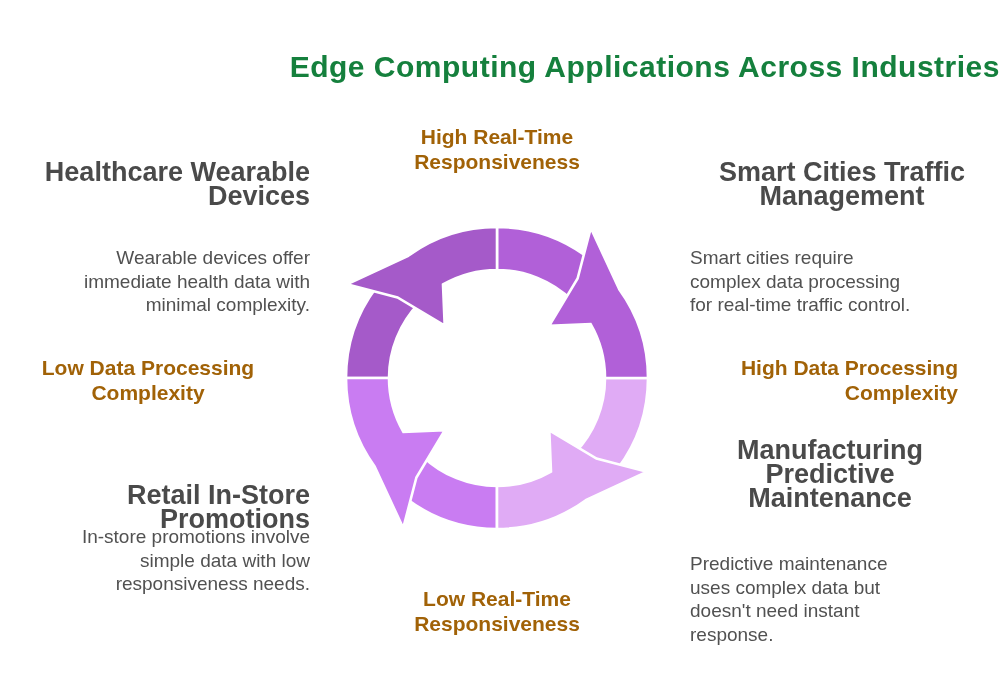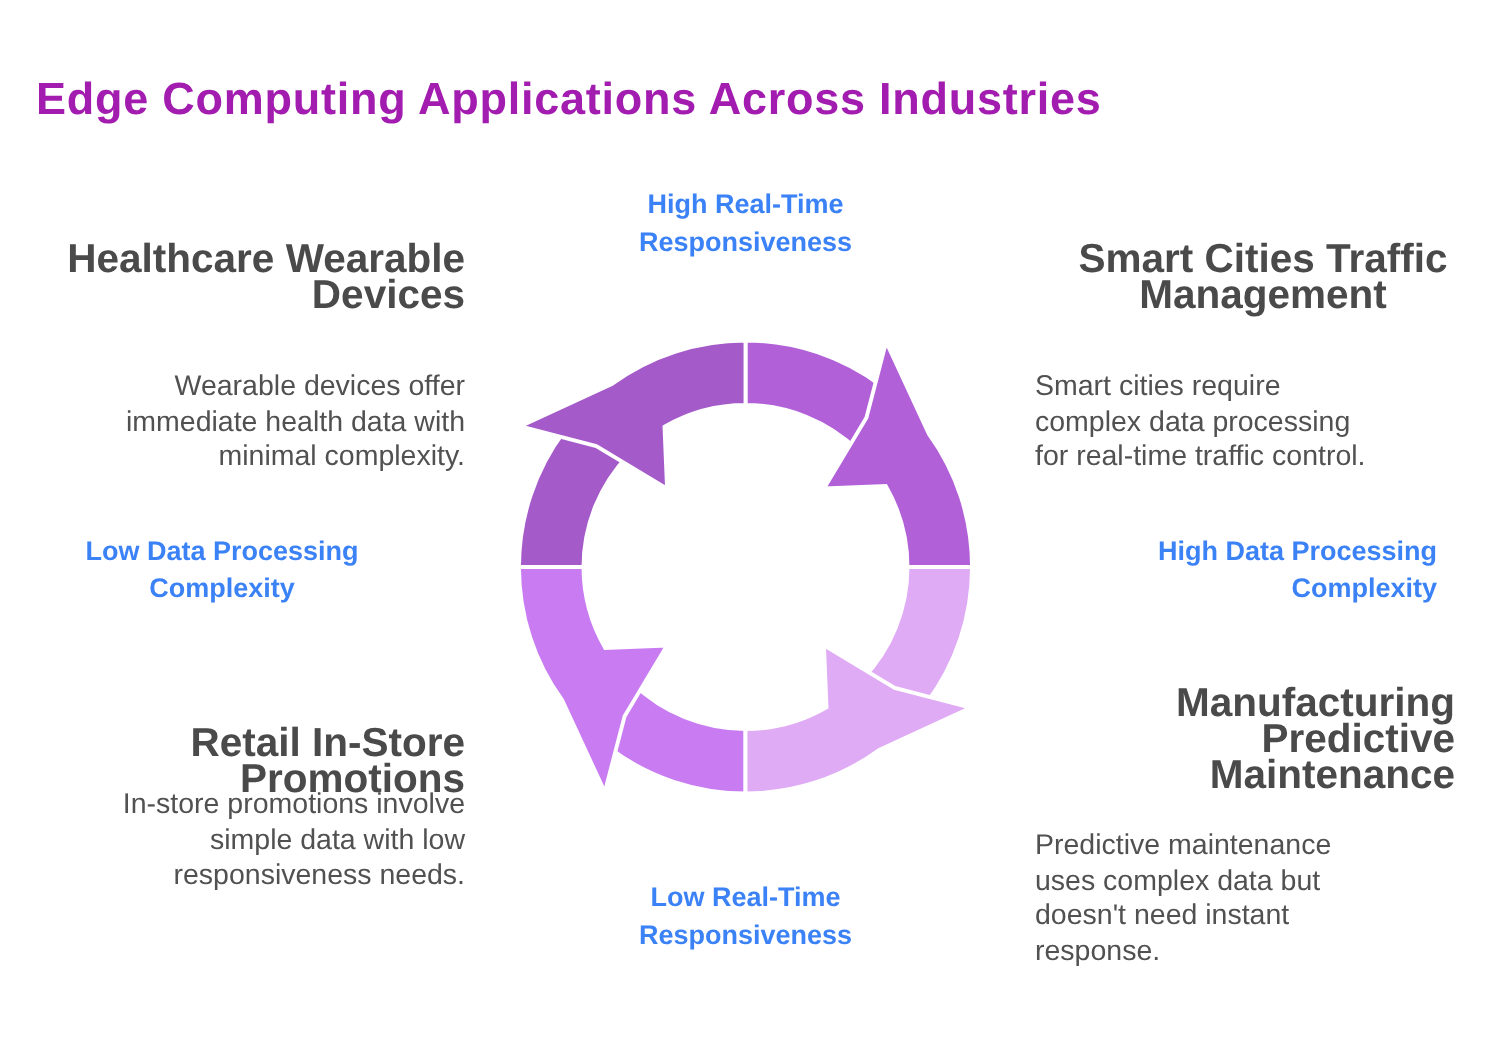--- a/index.html
+++ b/index.html
@@ -1,42 +1,42 @@
 <!DOCTYPE html>
 <html><head>
 <meta charset="utf-8">
 <style>
   html,body{margin:0;padding:0;}
   body{background:#ffffff;font-family:"Liberation Sans","DejaVu Sans",sans-serif;}
   .canvas{position:relative;width:1000px;height:700px;background:#ffffff;overflow:hidden;}
   .prelines{white-space:pre-line;}
   .title{
-    position:absolute;left:0;right:0;top:50px;text-align:left;
-    font-size:30px;font-weight:700;color:#a21caf;letter-spacing:.5px;padding-left:24px;
+    position:absolute;left:0;right:0;top:50px;text-align:right;
+    font-size:30px;font-weight:700;color:#15803d;letter-spacing:.5px;padding-left:24px;
   }
   .axis-label{
-    position:absolute;font-size:18px;font-weight:700;color:#3b82f6;line-height:25px;
+    position:absolute;font-size:21px;font-weight:700;color:#a16207;line-height:25px;
   }
   .axis-top{left:397px;width:200px;top:124px;text-align:center;}
   .axis-bottom{left:397px;width:200px;top:586px;text-align:center;}
   .axis-left{left:38px;width:220px;top:355px;text-align:center;}
   .axis-right{left:738px;width:220px;top:355px;text-align:right;}
   .q-heading{
     position:absolute;font-size:27px;font-weight:700;color:#4a4a4a;line-height:24px;
   }
   .q-body{
     position:absolute;font-size:19px;font-weight:400;color:#515151;line-height:23.5px;
   }
   .tl-h{left:30px;width:280px;top:160px;text-align:right;}
   .tl-b{left:60px;width:250px;top:246px;text-align:right;}
   .bl-h{left:30px;width:280px;top:438px;text-align:right;margin-top:45px;}
   .bl-b{left:60px;width:250px;top:525px;text-align:right;}
   .tr-h{left:702px;width:280px;top:160px;text-align:center;}
   .tr-b{left:690px;width:260px;top:246px;text-align:left;}
-  .br-h{left:690px;width:280px;top:456px;text-align:right;}
+  .br-h{left:690px;width:280px;top:438px;text-align:center;}
   .br-b{left:690px;width:260px;top:552px;text-align:left;}
   .cycle-svg{position:absolute;left:317px;top:198px;width:360px;height:360px;}
 </style>
 </head>
 <body>
 
 <div class="canvas">
 
   <div class="title">Edge Computing Applications Across Industries</div>
 

